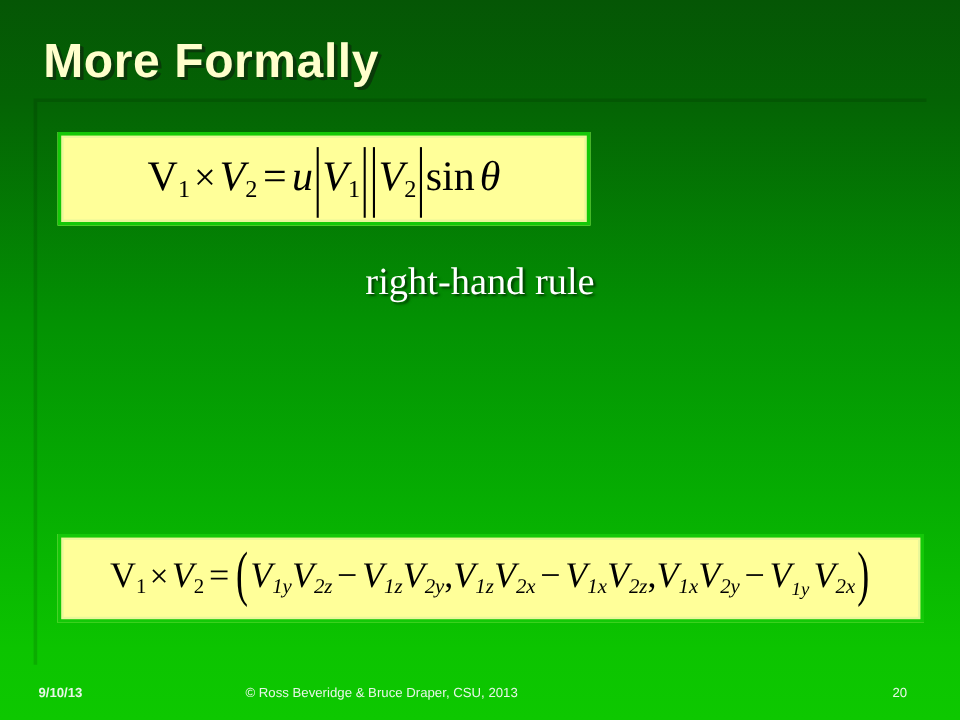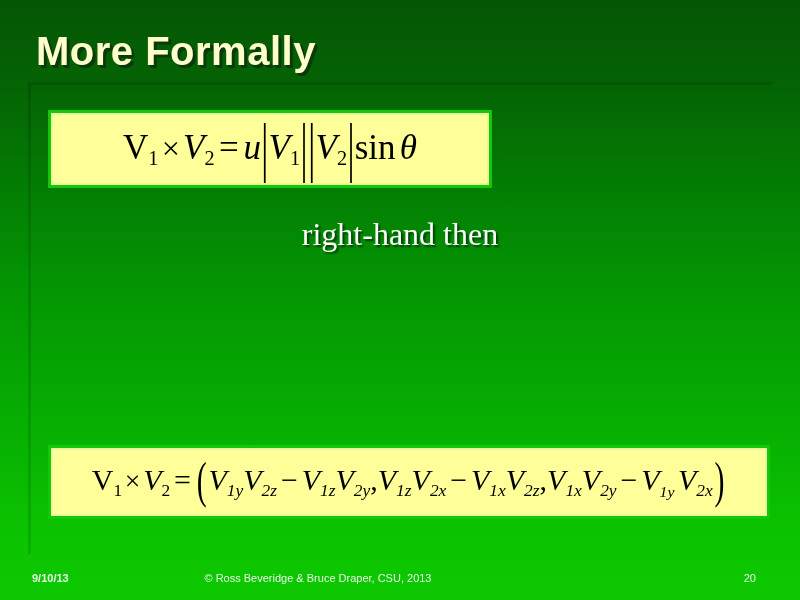--- a/index.html
+++ b/index.html
@@ -187,21 +187,21 @@
 
   <div class="title">More Formally</div>
 
   <div class="eqbox eqbox-1">
     <div class="math">
       <span class="num"><span>V</span><sub class="num">1</sub></span><span class="times">×</span><span><span>V</span><sub class="num">2</sub></span><span class="op">=</span><span>u</span><span class="bar">|</span><span><span>V</span><sub class="num">1</sub></span><span class="bar">|</span><span class="bar">|</span><span><span>V</span><sub class="num">2</sub></span><span class="bar">|</span><span class="up">sin</span><span class="thinsp"></span><span>θ</span>
     </div>
   </div>
 
   <div class="prose para-where">
-    <div>right-hand then</div>
+    <div>right-hand rule</div>
   </div>
 
 
   <div class="eqbox eqbox-2">
     <div class="math">
       <span class="num"><span>V</span><sub class="num">1</sub></span><span class="times">×</span><span><span>V</span><sub class="num">2</sub></span><span class="op">=</span><span class="paren">(</span><span><span>V</span><sub>1y</sub><span>V</span><sub>2z</sub><span class="op">−</span><span>V</span><sub>1z</sub><span>V</span><sub>2y</sub></span><span class="comma">,</span><span><span>V</span><sub>1z</sub><span>V</span><sub>2x</sub><span class="op">−</span><span>V</span><sub>1x</sub><span>V</span><sub>2z</sub></span><span class="comma">,</span><span><span>V</span><sub>1x</sub><span>V</span><sub>2y</sub><span class="op">−</span><span>V</span><sub class="lowsub">1y</sub><span class="thinsp"></span><span>V</span><sub>2x</sub></span><span class="paren">)</span>
     </div>
   </div>
 
   <div class="footer">

